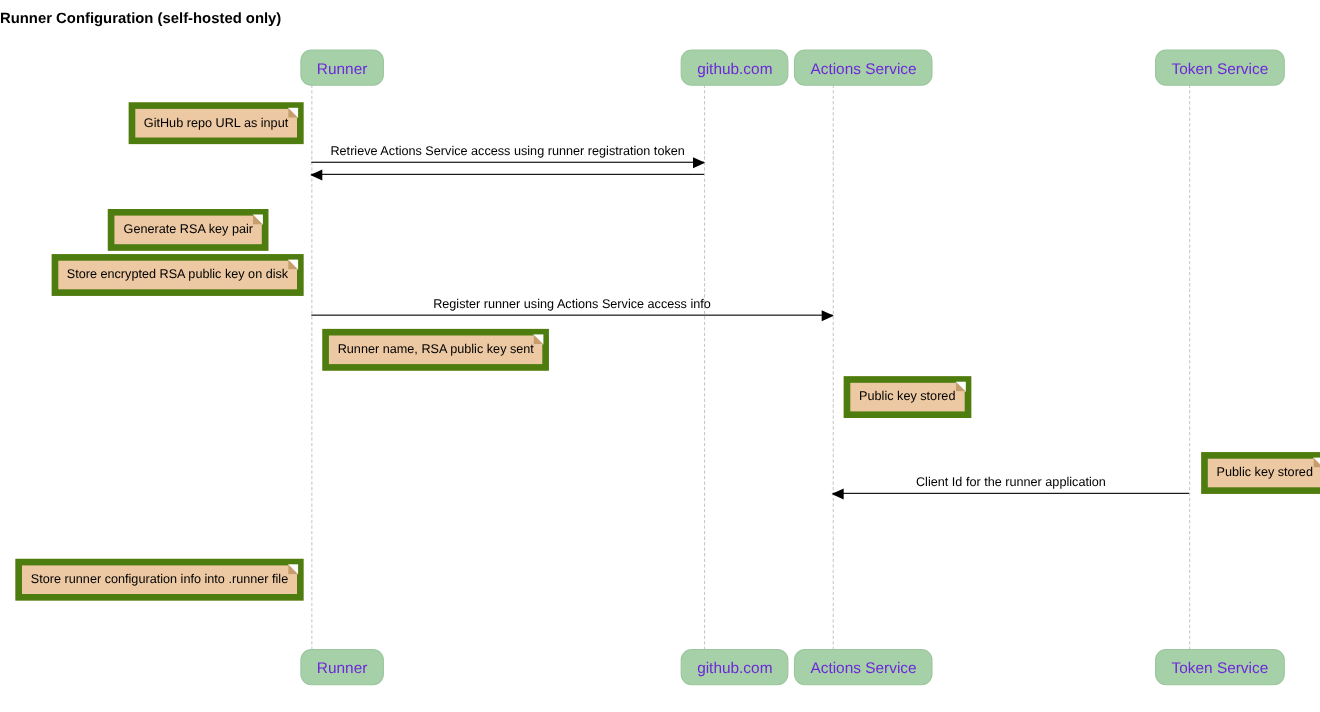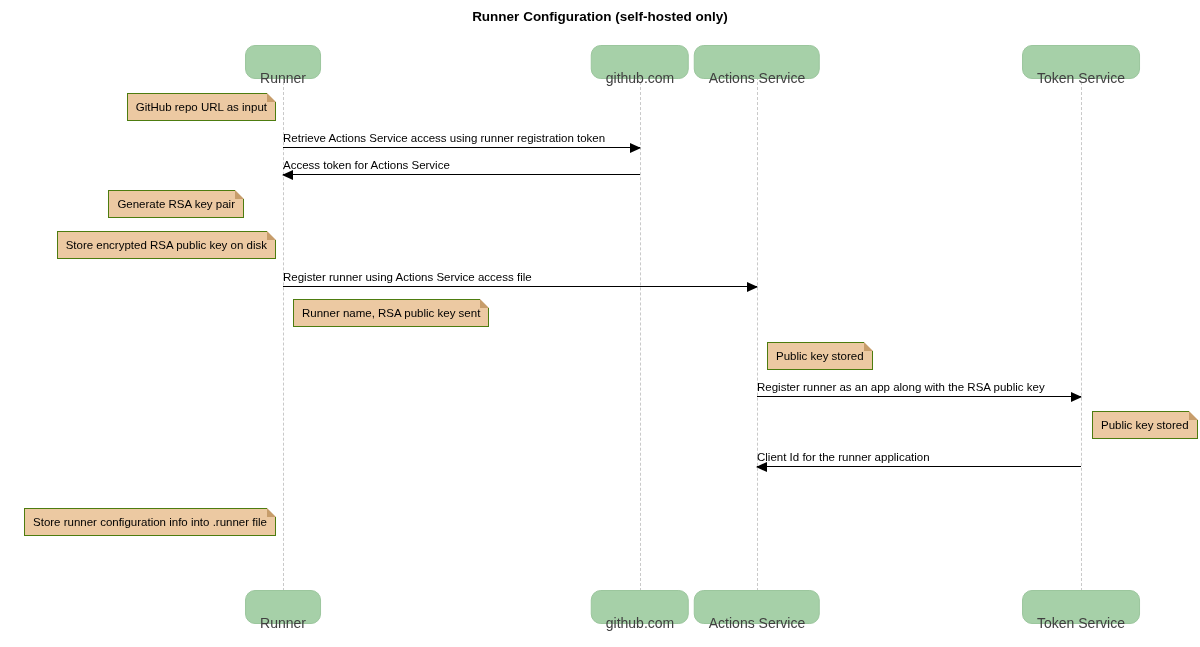--- a/index.html
+++ b/index.html
@@ -8,50 +8,51 @@
     position: relative;
     width: 1200px;
     height: 647px;
     background: #ffffff;
     overflow: hidden;
   }
   .title {
     position: absolute;
     left: 0; top: 9px;
     width: 100%;
-    text-align: center;
     font-size: 13.5px;
     font-weight: bold;
     color: #000;
   }
   .lifeline {
     position: absolute;
     top: 77px;
     height: 514px;
     width: 0;
     border-left: 1px dashed #c9c9c9;
   }
   .participant {
     position: absolute;
     transform: translateX(-50%);
     height: 33px;
     line-height: 33px;
-    padding: 16px 14px;
+    padding: 0 14px;
     background: #a6d0a8;
     border: 1px solid #9bc69d;
     border-radius: 10px;
     font-size: 14px;
-    color: #404040;
+    color: #6d28d9;
     white-space: nowrap;
     box-sizing: border-box;
+    margin-left: 28px;
   }
   .msg { position: absolute; }
   .msg-label {
     font-size: 11.5px;
     line-height: 14px;
+    text-align: center;
     white-space: nowrap;
     margin-bottom: 2px;
     color: #000;
   }
   .msg-line {
     position: relative;
     height: 0;
     border-top: 1px solid #000;
   }
   .arrowhead { position: absolute; width: 0; height: 0; top: -5px; }
@@ -63,21 +64,21 @@
   }
   .arrowhead.left {
     left: -1px;
     border-top: 5px solid transparent;
     border-bottom: 5px solid transparent;
     border-right: 11px solid #000;
   }
   .note {
     position: absolute;
     background: #ecc9a2;
-    border: 1px solid #4d7c0f;
+    border: 6px solid #4d7c0f;
     padding: 6px 8px 6px 8px;
     font-size: 11.5px;
     line-height: 14px;
     white-space: nowrap;
     color: #000;
   }
   .note::before {
     content: "";
     position: absolute;
     top: -1px; right: -1px;
@@ -117,41 +118,34 @@
   <div class="note" style="right:924px;top:508px">Store runner configuration info into .runner file</div>
 
   <div class="msg" style="left:283px;top:131px;width:357px">
     <div class="msg-label">Retrieve Actions Service access using runner registration token</div>
     <div class="msg-line">
         <span class="arrowhead right"></span>
       </div>
   </div>
 
   <div class="msg" style="left:283px;top:158px;width:357px">
-    <div class="msg-label">Access token for Actions Service</div>
     <div class="msg-line">
         <span class="arrowhead left"></span>
       </div>
   </div>
 
   <div class="msg" style="left:283px;top:270px;width:474px">
-    <div class="msg-label">Register runner using Actions Service access file</div>
+    <div class="msg-label">Register runner using Actions Service access info</div>
     <div class="msg-line">
         <span class="arrowhead right"></span>
       </div>
   </div>
 
-  <div class="msg" style="left:757px;top:380px;width:324px">
-    <div class="msg-label">Register runner as an app along with the RSA public key</div>
-    <div class="msg-line">
-        <span class="arrowhead right"></span>
-      </div>
-  </div>
 
-  <div class="msg" style="left:757px;top:450px;width:324px">
+  <div class="msg" style="left:757px;top:432px;width:324px">
     <div class="msg-label">Client Id for the runner application</div>
     <div class="msg-line">
         <span class="arrowhead left"></span>
       </div>
   </div>
 
 
 </div>
 
 </body></html>

